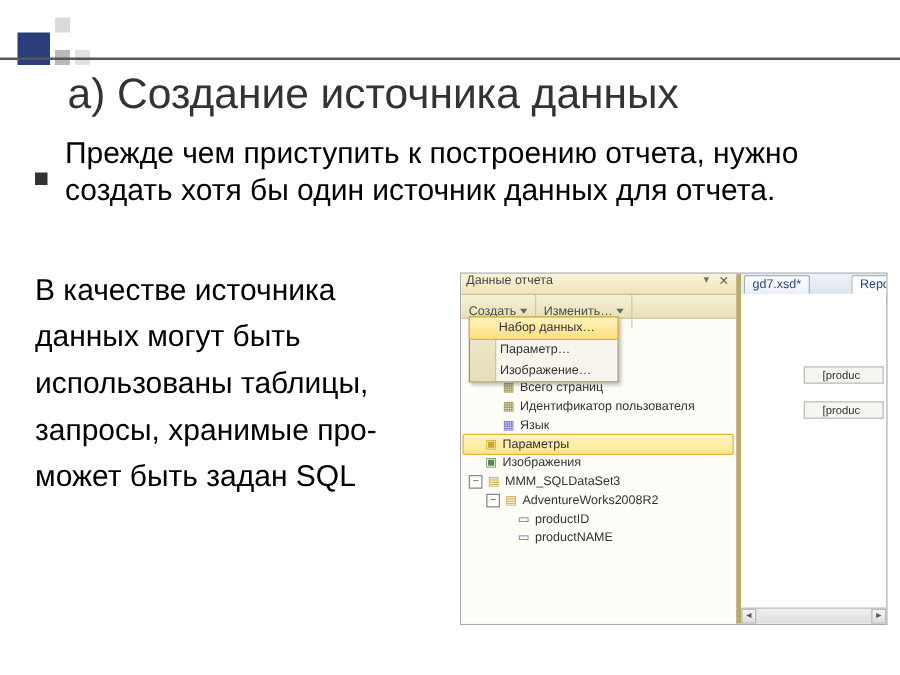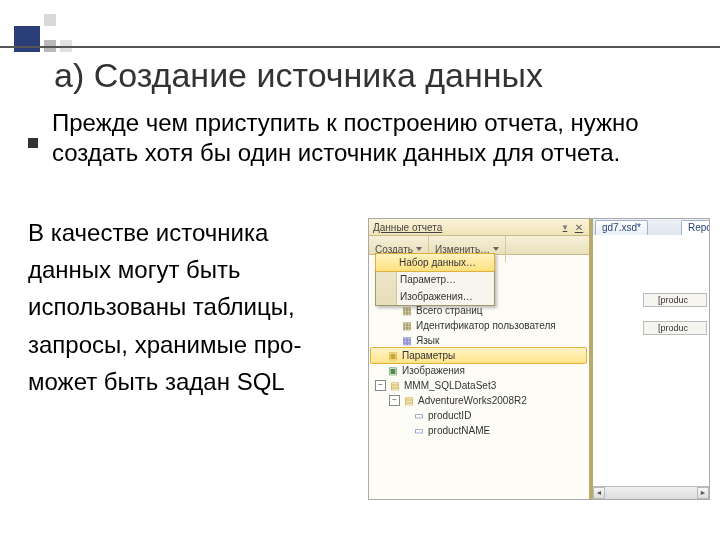--- a/index.html
+++ b/index.html
@@ -104,28 +104,27 @@
   .rd-pane {
     position: absolute;
     left: 0; top: 0;
     width: 220px;
     height: 100%;
     background: #fdfcf6;
     border-right: 1px solid #9a8f6c;
   }
   .rd-titlebar {
     display: flex;
-    align-items: center;
+    align-items: flex-start;
     background: linear-gradient(#fcf4d9, #efe3b8);
     border-bottom: 1px solid #c9bc8b;
     height: 16px;
     padding: 0 4px;
     font-size: 10px;
     color: #444;
-    text-decoration: underline;
   }
   .pin {
     margin-left: auto;
     width: 8px; height: 8px;
     display: inline-flex; align-items: center; justify-content: center;
     color: #777; font-size: 9px;
   }
   .pin-x {
     width: 12px; height: 12px;
     margin-left: 4px;
@@ -367,21 +366,21 @@
 
     <div class="dd-menu">
       <div class="dd-gutter"></div>
       <div class="dd-item sel">
         <span>Набор данных…</span>
       </div>
       <div class="dd-item">
         <span>Параметр…</span>
       </div>
       <div class="dd-item">
-        <span>Изображения…</span>
+        <span>Изображение…</span>
       </div>
     </div>
 
     <div class="tree" style="top:84px;">
       <div class="node indent1">
         <span class="twisty blank"></span>
         <span class="ico id">▦</span>
         <span class="label">Всего страниц</span>
       </div>
       <div class="node indent1">

